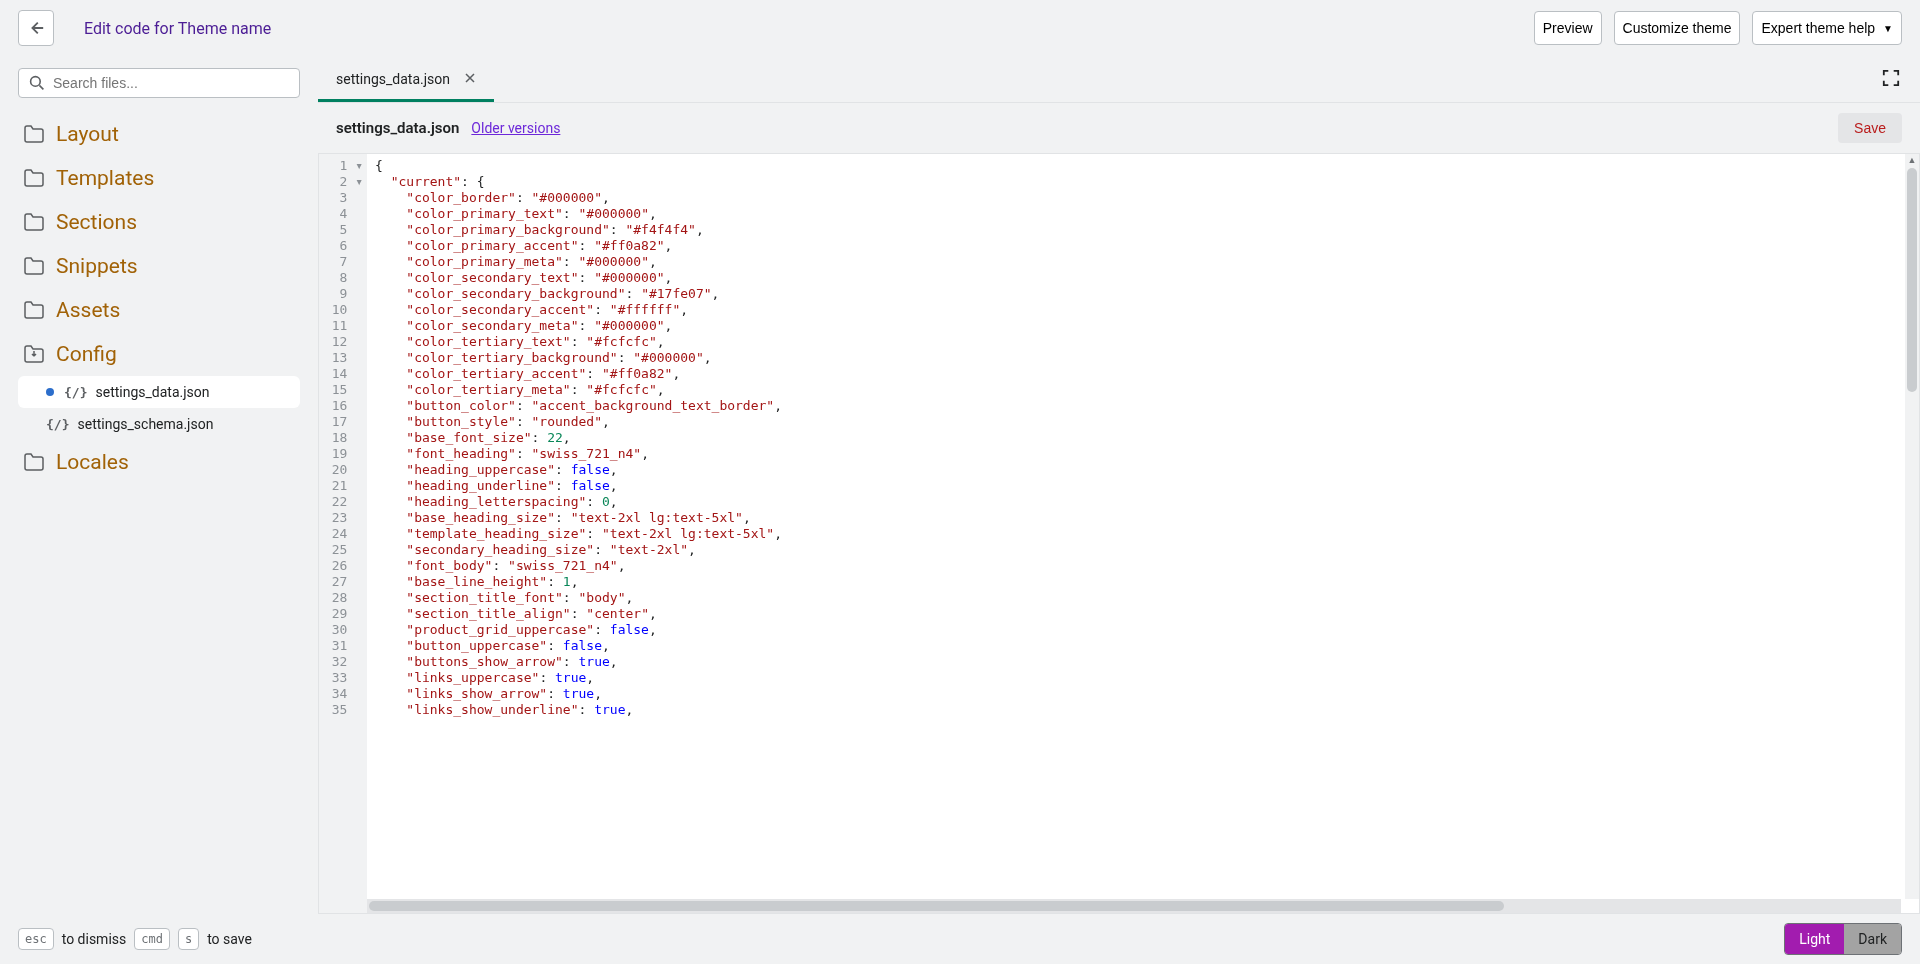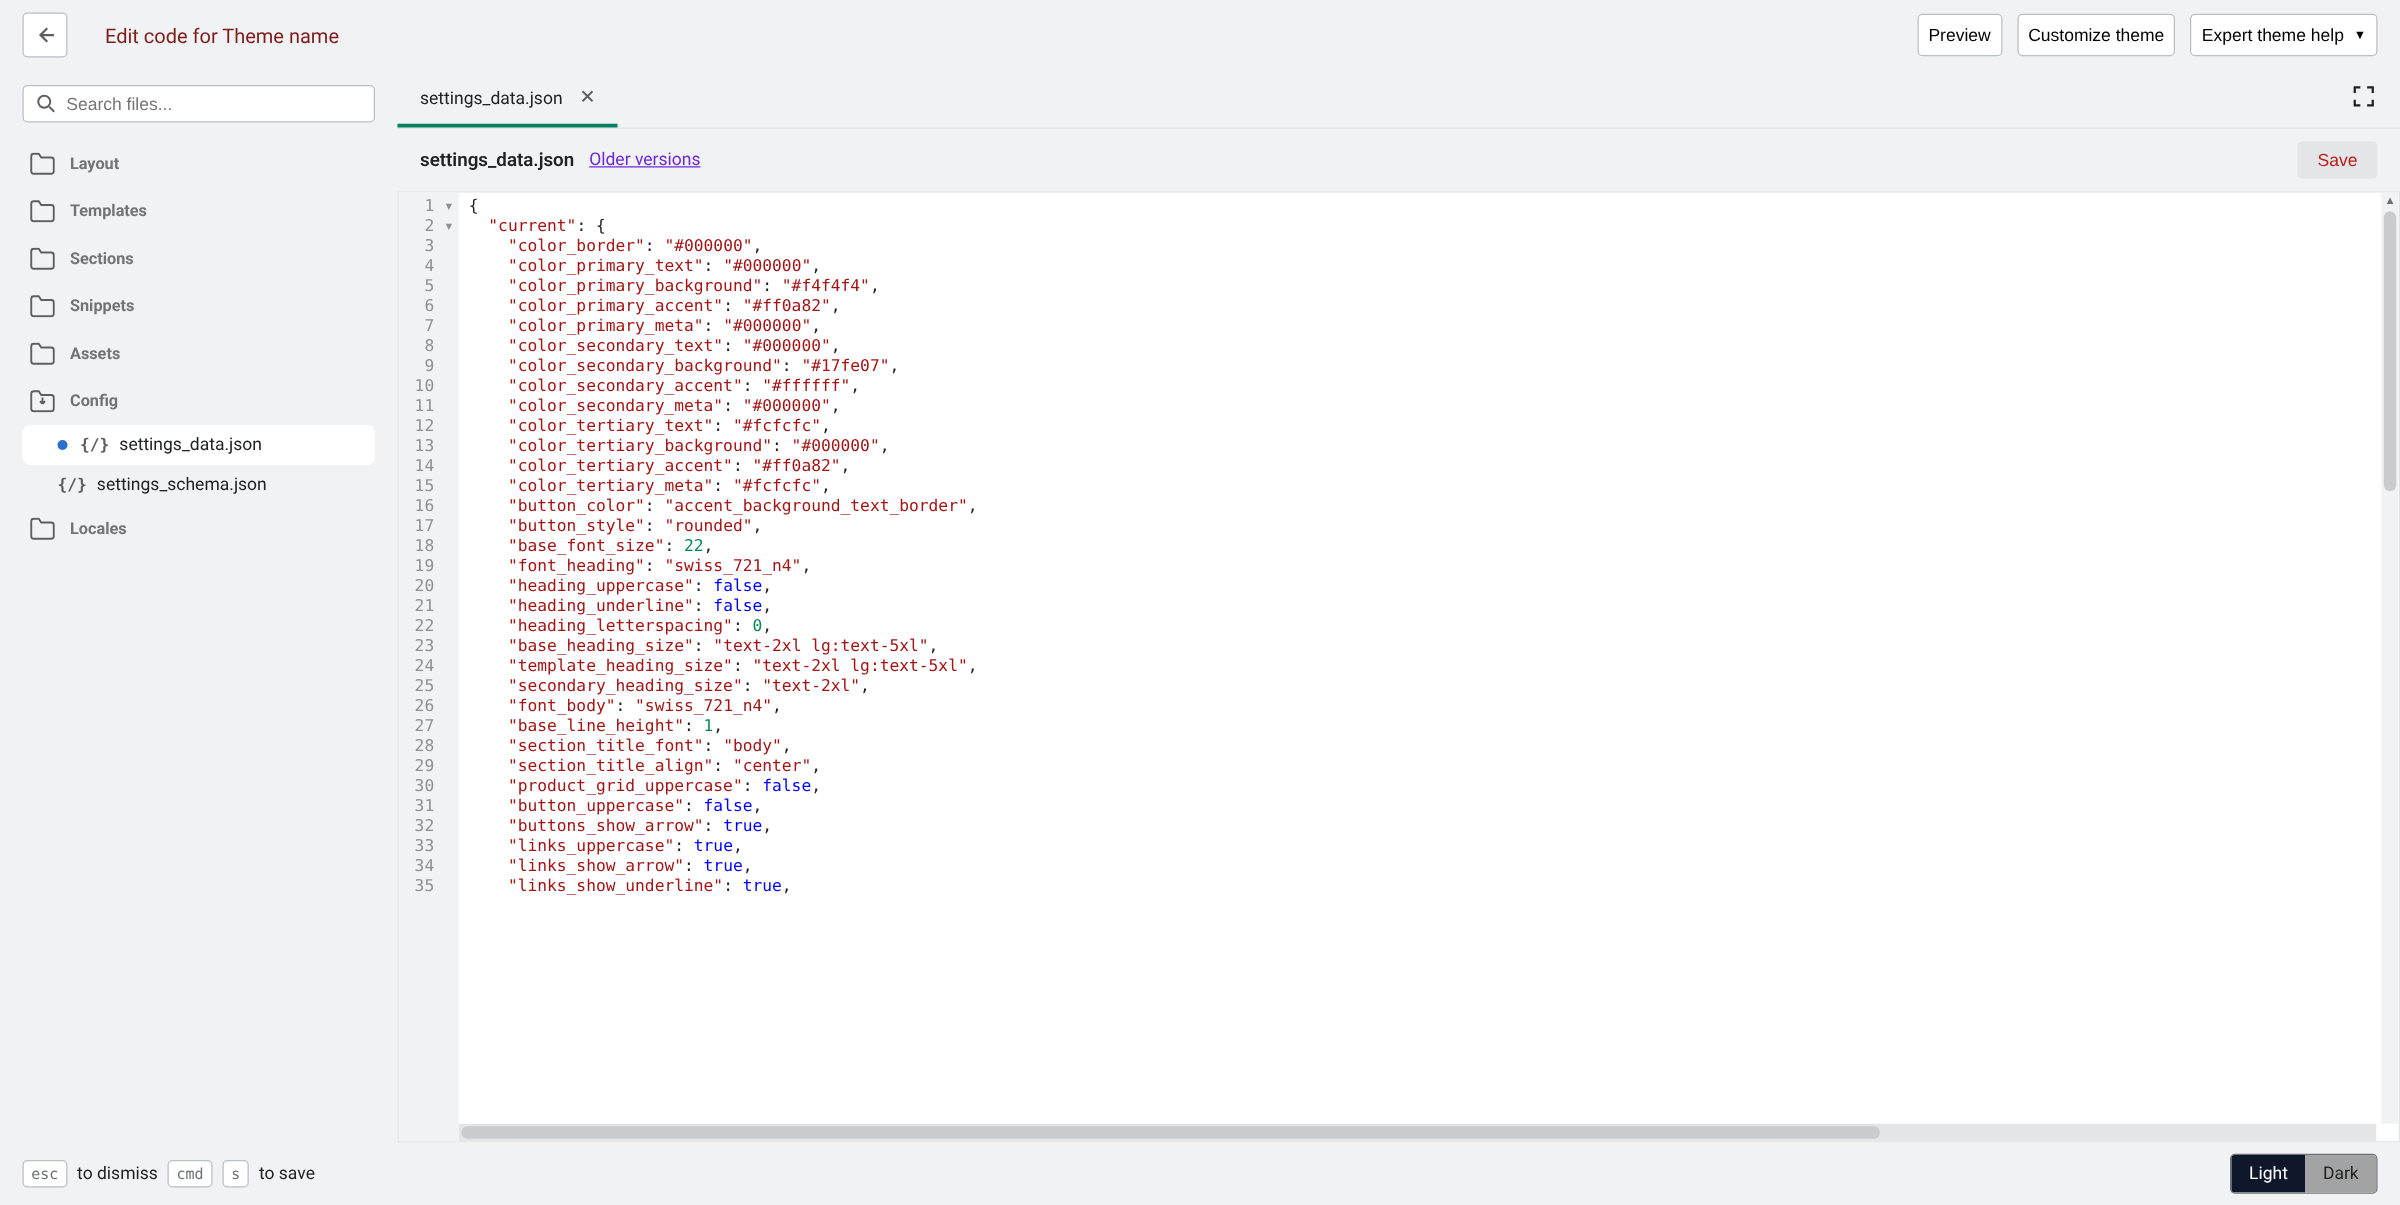--- a/index.html
+++ b/index.html
@@ -22,21 +22,21 @@
   gap: 12px;
 }
 .back-btn {
   width: 36px; height: 36px;
   border: 1px solid #babfc3;
   border-radius: 4px;
   background: #fff;
   display: flex; align-items: center; justify-content: center;
   cursor: pointer;
 }
-.header-title { font-size: 16px; color: #7f1d1d; margin-left: 18px; }
+.header-title { font-size: 16px; color: #4c1d95; margin-left: 18px; }
 .header-spacer { flex: 1; }
 .header-btn {
   padding: 8px 8px;
   border: 1px solid #babfc3;
   border-radius: 4px;
   background: #fff;
   cursor: pointer;
   font-size: 14px;
   display: inline-flex;
   align-items: center;
@@ -61,21 +61,21 @@
 .search-input {
   border: none; outline: none; flex: 1; font-size: 14px; color: #6d7175;
   background: transparent;
 }
 .folder {
   display: flex; align-items: center; gap: 12px;
   padding: 10px 6px;
   cursor: pointer;
 }
 .folder-icon { width: 20px; height: 18px; flex-shrink: 0; }
-.folder-label { font-size: 13px; font-weight: 700; color: #737373; }
+.folder-label { font-size: 21px; font-weight: 400; color: #a16207; }
 .file-item {
   display: flex; align-items: center; gap: 8px;
   padding: 8px 6px 8px 28px;
   cursor: pointer;
   font-size: 14px;
   color: #202223;
   border-radius: 4px;
 }
 .file-item.active { background: #fff; border-radius: 6px; }
 .file-dot { width: 8px; height: 8px; border-radius: 50%; background: #2c6ecb; margin-right: 2px; }
@@ -196,21 +196,21 @@
   border-radius: 4px;
   background: #fff;
   padding: 3px 6px;
   font-size: 12px;
   font-family: monospace;
   color: #6d7175;
 }
 .footer-text { font-size: 14px; color: #202223; }
 .theme-toggle { margin-left: auto; display: flex; border-radius: 4px; overflow: hidden; border: 1px solid #6d7175; }
 .theme-opt { padding: 7px 14px; font-size: 14px; cursor: pointer; }
-.theme-opt.active-theme { background: #0f172a; color: #fff; }
+.theme-opt.active-theme { background: #a21caf; color: #fff; }
 .theme-opt.inactive-theme { background: #a3a3a3; color: #202223; }
 
 .caret-down { font-size: 10px; }
 </style>
 </head>
 <body>
 
 <div class="header">
   <button class="back-btn">
     <svg width="18" height="18" viewBox="0 0 20 20" fill="none" stroke="#5c5f62" stroke-width="2">

